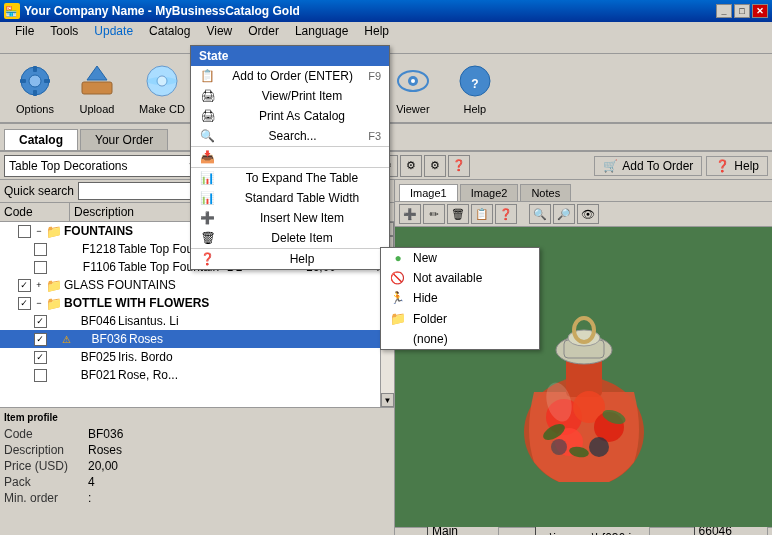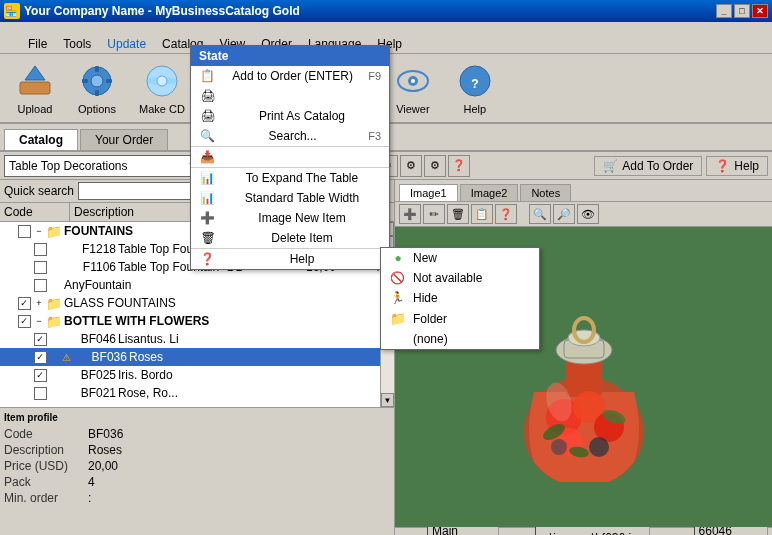--- a/index.html
+++ b/index.html
@@ -24,23 +24,23 @@
       width: 16px; height: 14px; background: #d4d0c8; border: 1px solid #888; font-size: 9px;
       display: flex; align-items: center; justify-content: center; cursor: pointer; color: black;
     }
     .title-btn.close { background: #cc0000; color: white; }
 
     
     .menu-bar {
       background: #d4d0c8;
       height: 32px;
       display: flex;
-      align-items: flex-end;
+      align-items: flex-start;
       border-bottom: 1px solid #999;
-      padding: 0 20px;
+      padding: 0 7px;
     }
     .menu-item {
       padding: 2px 8px;
       cursor: pointer;
       font-size: 12px;
     }
     .menu-item.update { color: #0066cc; }
 
     
     .toolbar {
@@ -356,38 +356,38 @@
   <span class="menu-item">View</span>
   <span class="menu-item">Order</span>
   <span class="menu-item">Language</span>
   <span class="menu-item">Help</span>
 </div>
 
 <div class="toolbar">
   <div class="tool-btn">
     <div class="tool-icon">
       <svg width="38" height="38" viewBox="0 0 38 38">
-        <rect x="4" y="20" width="30" height="12" rx="2" fill="#cc8844" stroke="#996633" stroke-width="1"></rect>
-        <polygon points="19,4 29,18 9,18" fill="#4488cc" stroke="#2266aa" stroke-width="1"></polygon>
-      </svg>
-    </div>
-    <span class="tool-label">Upload</span>
-  </div>
-  <div class="tool-btn">
-    <div class="tool-icon">
-      <svg width="38" height="38" viewBox="0 0 38 38">
         <circle cx="19" cy="19" r="14" fill="#4488cc" stroke="#2266aa" stroke-width="1"></circle>
         <circle cx="19" cy="19" r="6" fill="#88bbee" stroke="#2266aa" stroke-width="1"></circle>
         <rect x="17" y="4" width="4" height="6" fill="#2266aa" rx="1"></rect>
         <rect x="17" y="28" width="4" height="6" fill="#2266aa" rx="1"></rect>
         <rect x="4" y="17" width="6" height="4" fill="#2266aa" rx="1"></rect>
         <rect x="28" y="17" width="6" height="4" fill="#2266aa" rx="1"></rect>
       </svg>
     </div>
     <span class="tool-label">Options</span>
+  </div>
+  <div class="tool-btn">
+    <div class="tool-icon">
+      <svg width="38" height="38" viewBox="0 0 38 38">
+        <rect x="4" y="20" width="30" height="12" rx="2" fill="#cc8844" stroke="#996633" stroke-width="1"></rect>
+        <polygon points="19,4 29,18 9,18" fill="#4488cc" stroke="#2266aa" stroke-width="1"></polygon>
+      </svg>
+    </div>
+    <span class="tool-label">Upload</span>
   </div>
   <div class="tool-btn">
     <div class="tool-icon">
       <svg width="38" height="38" viewBox="0 0 38 38">
         <ellipse cx="19" cy="19" rx="15" ry="15" fill="#aaddff" stroke="#6699cc" stroke-width="1"></ellipse>
         <ellipse cx="19" cy="19" rx="5" ry="5" fill="white" stroke="#6699cc" stroke-width="1"></ellipse>
         <ellipse cx="19" cy="19" rx="15" ry="4" fill="rgba(100,200,255,0.3)"></ellipse>
       </svg>
     </div>
     <span class="tool-label">Make CD</span>
@@ -531,29 +531,20 @@
             <div class="tree-check">
                 <div class="checkbox"></div>
               </div>
             <div class="tree-expand"></div>
             <div class="tree-code">F1106</div>
             <div class="tree-name">Table Top Fountain "DL</div>
             <div class="tree-price">16,00</div>
             <div class="tree-pack">4</div>
           </div>
 
-          <div class="tree-row">
-            <div class="tree-indent"></div>
-            <div class="tree-indent"></div>
-            <div class="tree-check">
-                <div class="checkbox"></div>
-              </div>
-            <div class="tree-expand"></div>
-            <div class="tree-code">AnyFountain</div>
-          </div>
 
           <div class="tree-row">
             <div class="tree-indent"></div>
             <div class="tree-check">
                 <div class="checkbox checked"></div>
               </div>
             <div class="tree-expand" style="font-size:9px;">+</div>
             <div class="tree-icon folder-icon">📁</div>
             <div class="tree-name" style="font-weight:normal;">GLASS FOUNTAINS</div>
           </div>
@@ -647,20 +638,21 @@
 
         <div class="context-menu">
           <div class="state-header">State</div>
           <div class="ctx-item">
             <span class="ctx-icon">📋</span>
             <span class="ctx-label">Add to Order (ENTER)</span>
             <span class="ctx-shortcut">F9</span>
           </div>
           <div class="ctx-item">
             <span class="ctx-icon">🖨</span>
+            <span class="ctx-label">View/Print Item</span>
           </div>
           <div class="ctx-item">
             <span class="ctx-icon">🖨</span>
             <span class="ctx-label">Print As Catalog</span>
           </div>
           <div class="ctx-item">
             <span class="ctx-icon">🔍</span>
             <span class="ctx-label">Search...</span>
             <span class="ctx-shortcut">F3</span>
           </div>
@@ -670,21 +662,21 @@
           <div class="ctx-item separator">
             <span class="ctx-icon">📊</span>
             <span class="ctx-label">To Expand The Table</span>
           </div>
           <div class="ctx-item">
             <span class="ctx-icon">📊</span>
             <span class="ctx-label">Standard Table Width</span>
           </div>
           <div class="ctx-item">
             <span class="ctx-icon">➕</span>
-            <span class="ctx-label">Image New Item</span>
+            <span class="ctx-label">Insert New Item</span>
           </div>
           <div class="ctx-item">
             <span class="ctx-icon">🗑</span>
             <span class="ctx-label">Delete Item</span>
           </div>
           <div class="ctx-item separator">
             <span class="ctx-icon">❓</span>
             <span class="ctx-label">Help</span>
           </div>
         </div>

